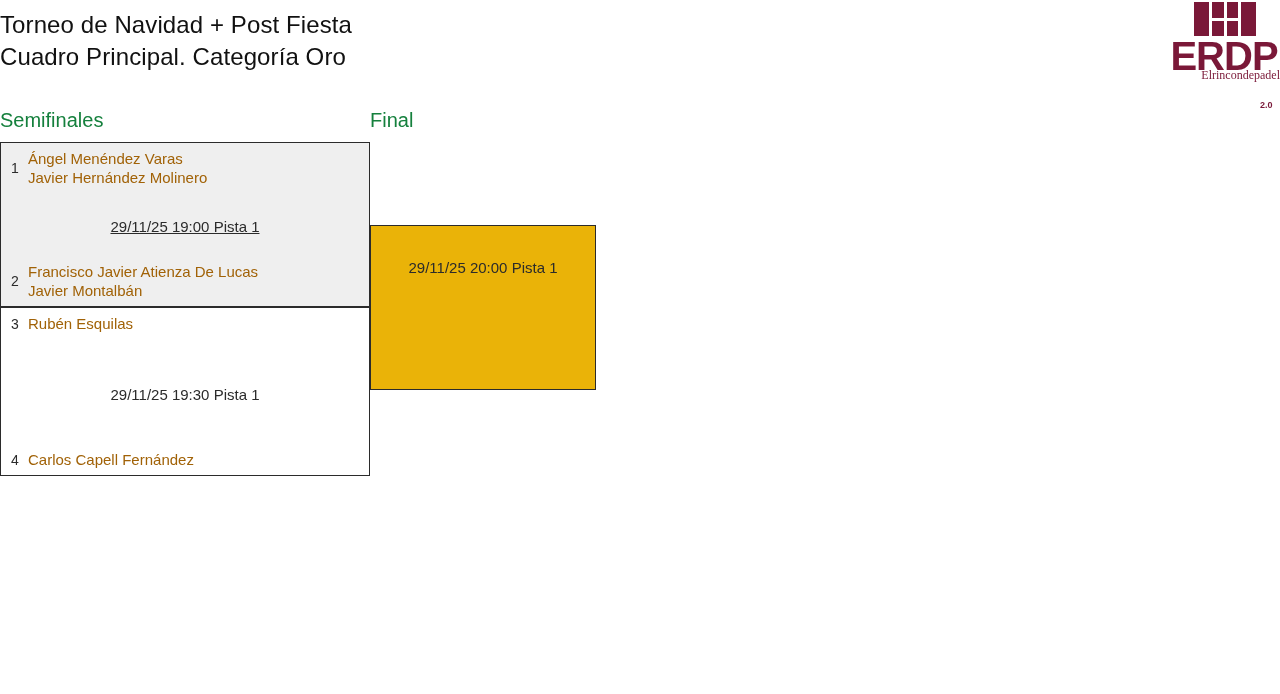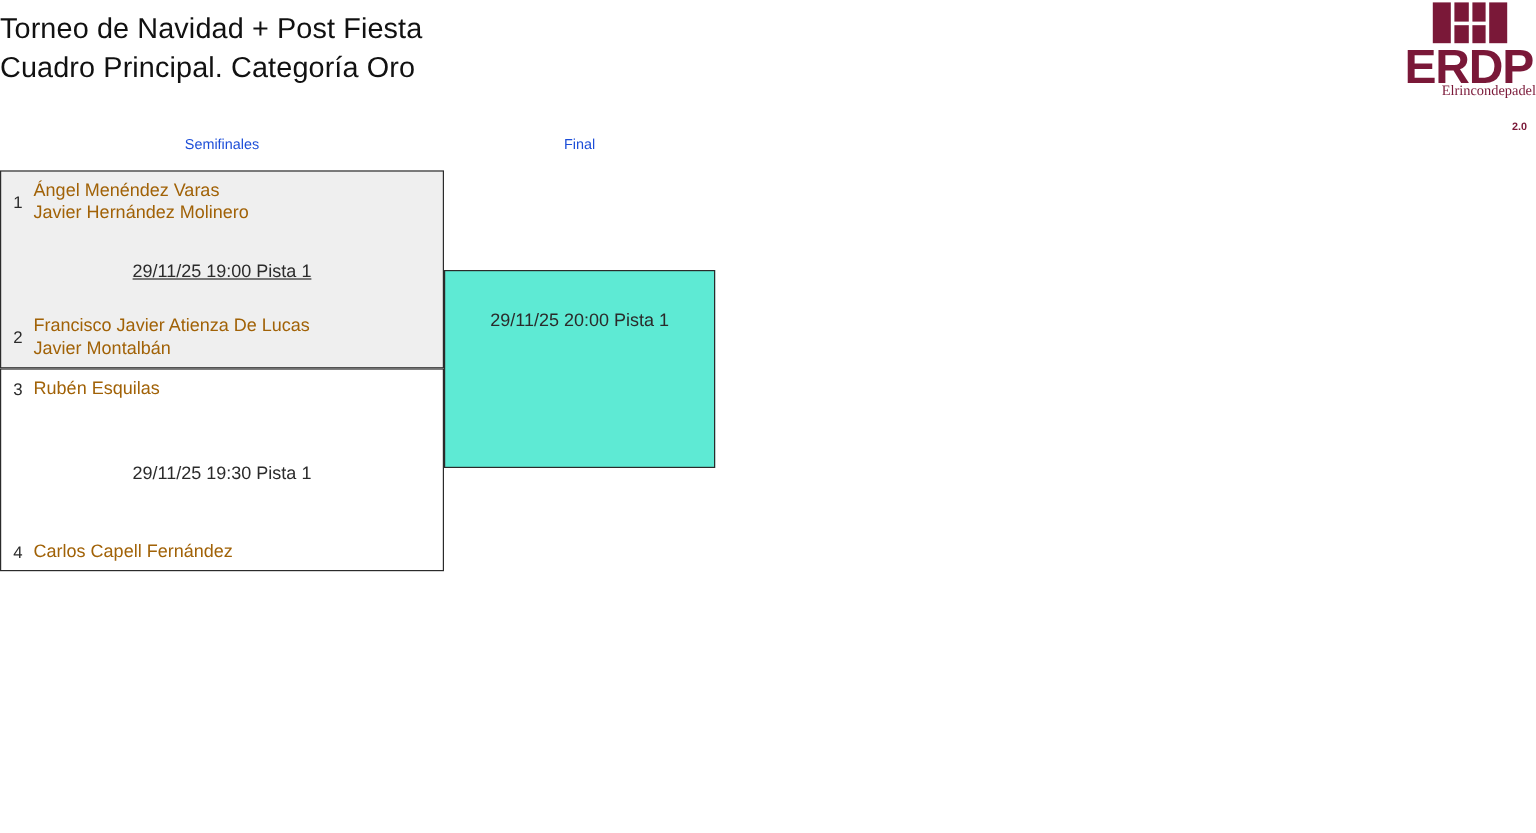--- a/index.html
+++ b/index.html
@@ -105,25 +105,24 @@
     font-family: "Liberation Serif", serif;
     font-size: 12px;
     line-height: 14px;
     color: #7a1838;
   }
 
   
   .round-header {
     position: absolute;
     top: 110px;
-    font-size: 12px;
+    font-size: 20px;
     line-height: 20px;
     font-weight: 400;
-    color: #1d4ed8;
-    text-align: center;
+    color: #15803d;
     white-space: nowrap;
   }
   #round-header-semifinales {
     left: 0px;
     width: 370px;
   }
   #round-header-final {
     left: 370px;
     width: 226px;
   }
@@ -155,21 +154,21 @@
     top: 307px;
     width: 370px;
     height: 169px;
     background: #ffffff;
   }
   #match-final {
     left: 370px;
     top: 225px;
     width: 226px;
     height: 165px;
-    background: #5eead4;
+    background: #eab308;
   }
 
   .team {
     position: absolute;
     left: 0;
     width: 100%;
     box-sizing: border-box;
     padding-left: 8px;
     display: flex;
     align-items: center;

